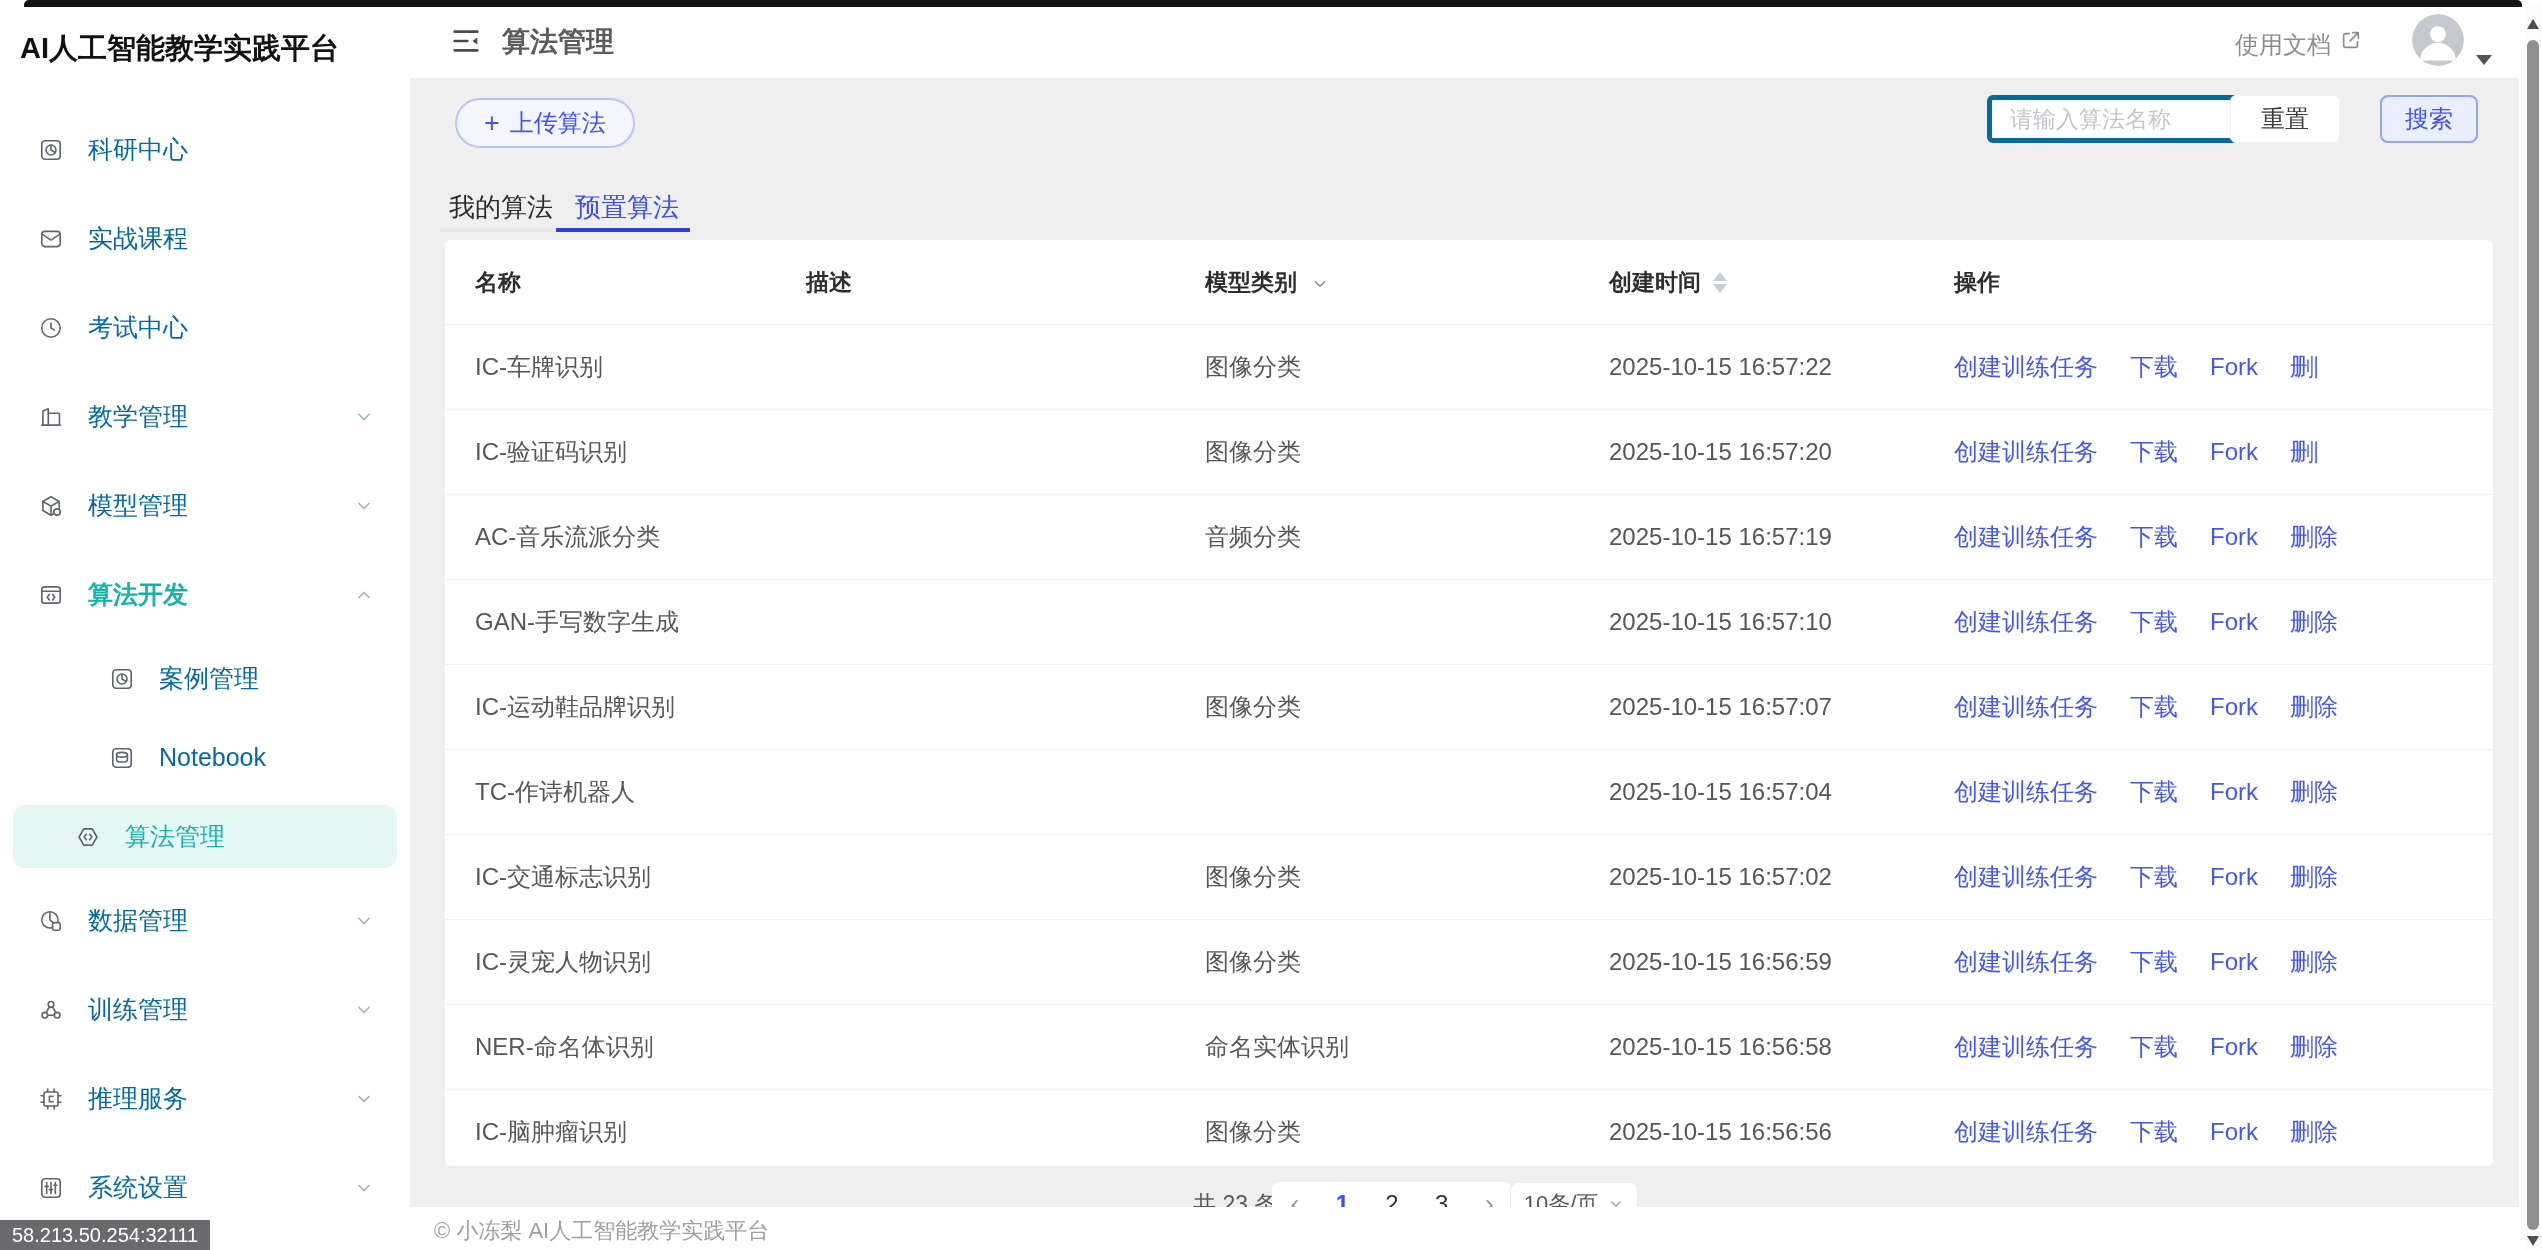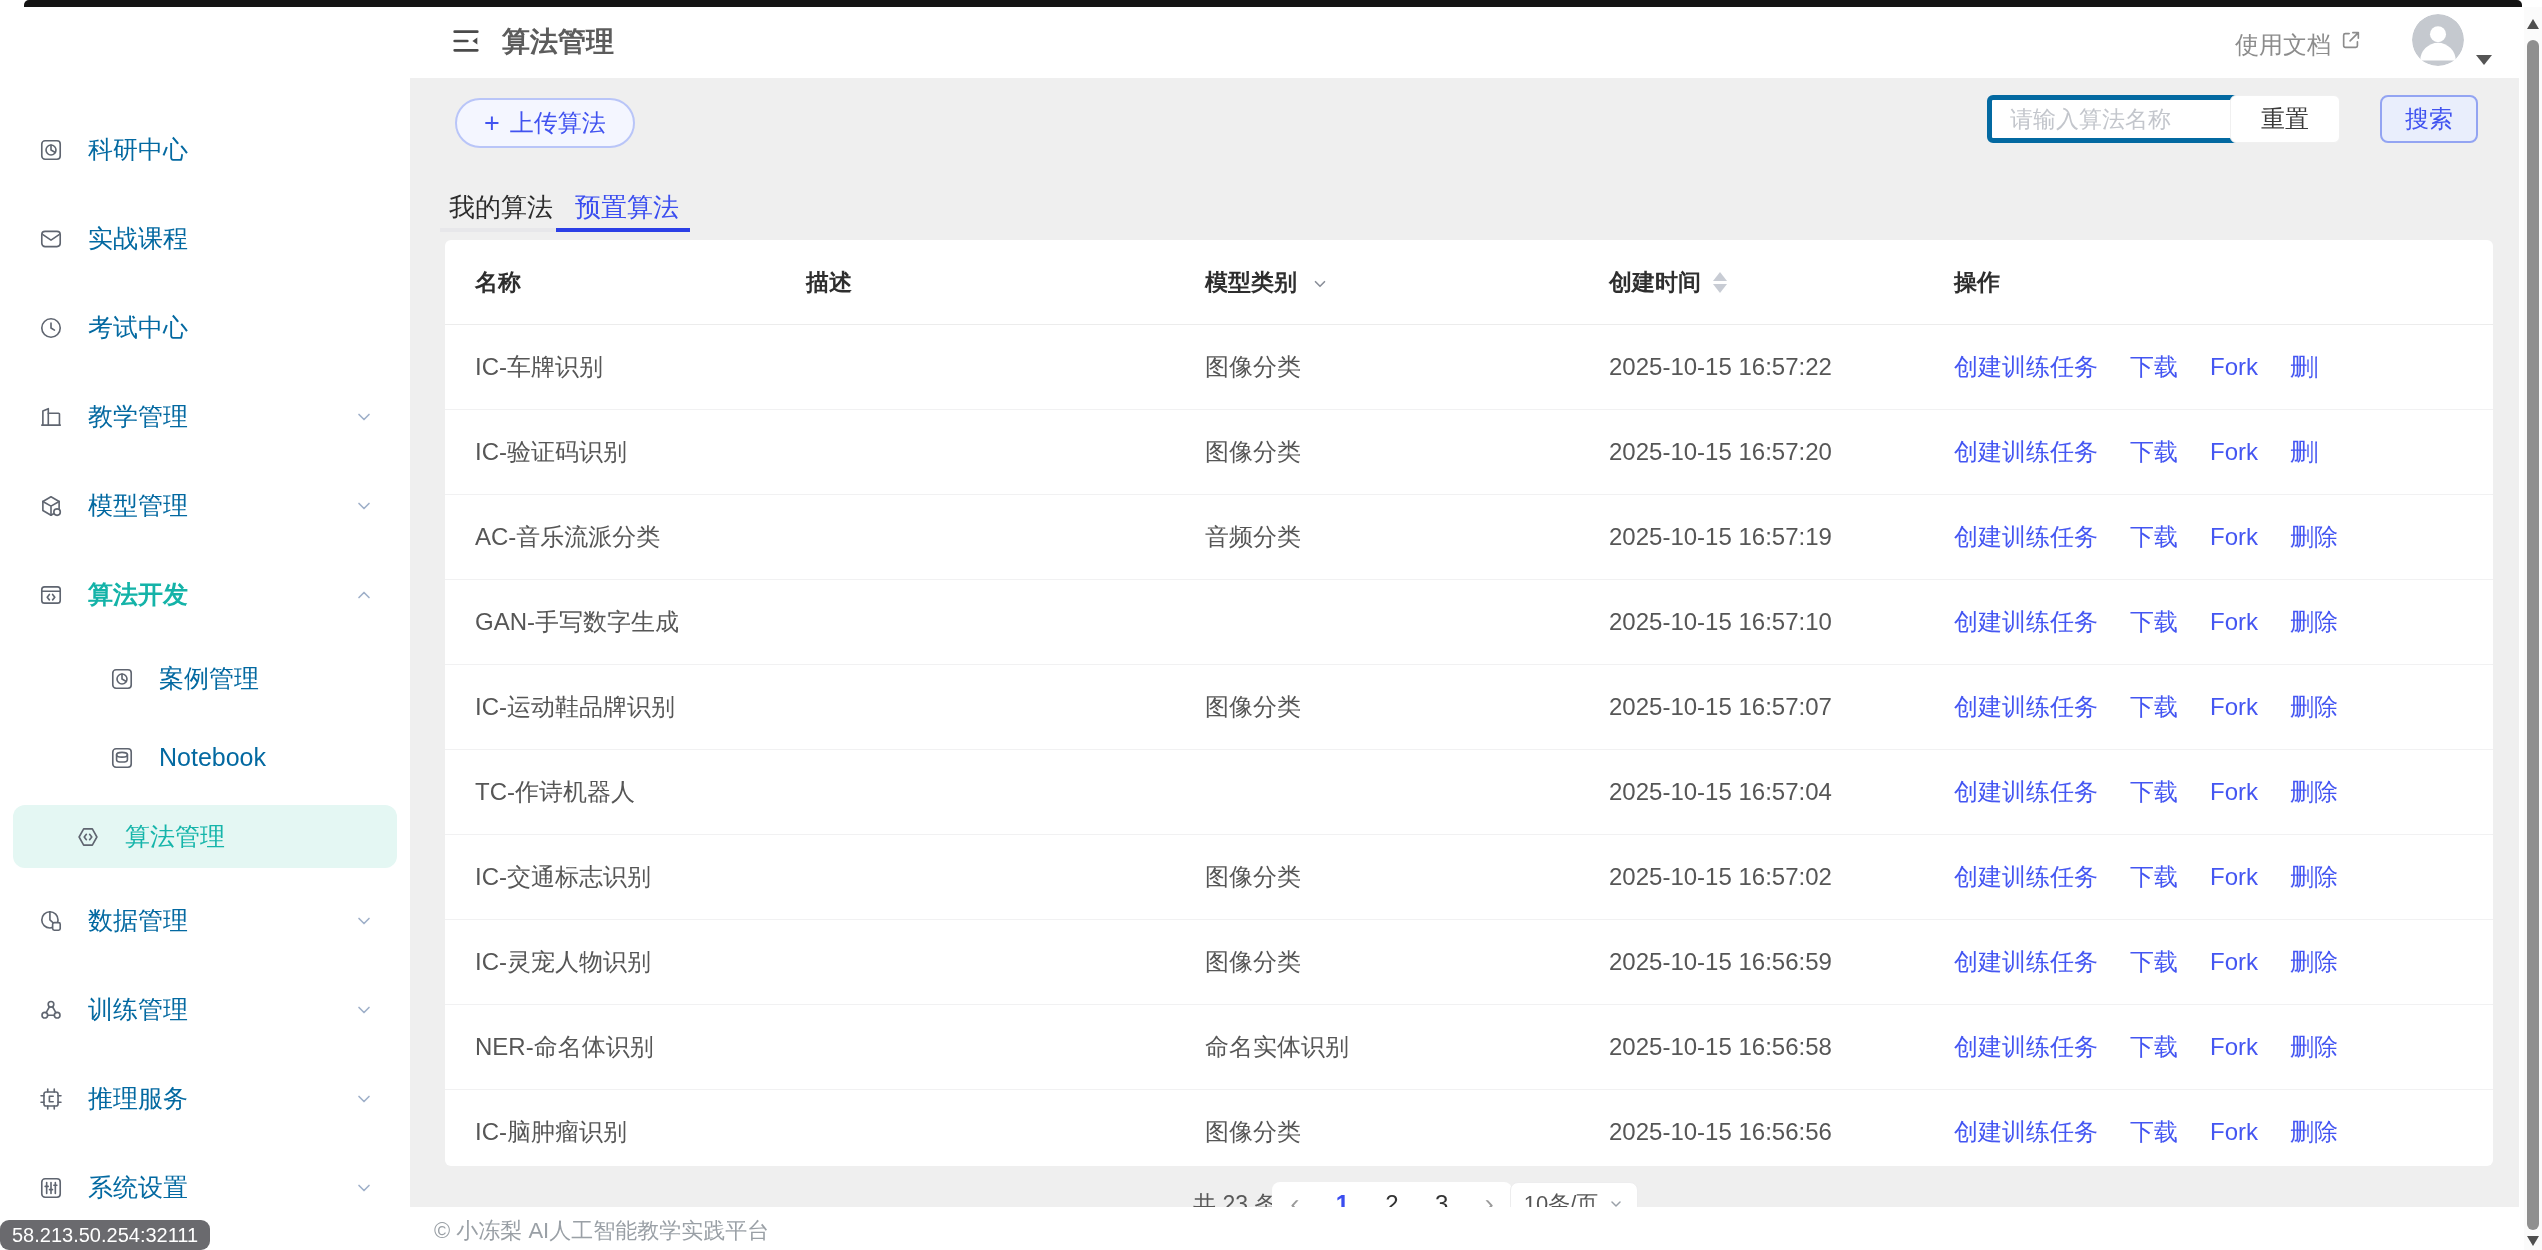--- a/index.html
+++ b/index.html
@@ -86,35 +86,36 @@
   .pg-nav .pg{cursor:pointer;}
   .pg-nav .pg.on{color:#3a4df0;font-weight:700;}
   .pg-size{position:absolute;left:1100px;top:0;width:128px;height:44px;background:#fff;border:1px solid #ededee;
            border-radius:8px;box-sizing:border-box;display:flex;align-items:center;justify-content:center;gap:10px;
            font-size:22px;color:#555;cursor:pointer;}
 
   
   .footer{position:absolute;left:16px;top:1207px;width:2542px;height:43px;background:#fff;}
   .footer span{position:absolute;left:418px;top:9px;font-size:22px;color:#9aa0a6;white-space:nowrap;}
   .status{position:absolute;left:0;top:1220px;height:30px;line-height:30px;padding:0 12px;background:#6a6a6e;
-          color:#fff;font-size:20px;z-index:5;white-space:nowrap;border-radius:9px;}
+          color:#fff;font-size:20px;z-index:5;white-space:nowrap;}
   .sbar{position:absolute;right:0;top:7px;width:18px;bottom:0;background:#fbfbfb;z-index:4;}
   .sb-up{position:absolute;left:3px;top:12px;width:0;height:0;border-left:6px solid transparent;
          border-right:6px solid transparent;border-bottom:10px solid #4f4f4f;}
   .sb-dn{position:absolute;left:3px;bottom:4px;width:0;height:0;border-left:6px solid transparent;
          border-right:6px solid transparent;border-top:10px solid #4f4f4f;}
   .sb-thumb{position:absolute;left:3px;top:33px;width:12px;bottom:20px;background:#8f8f8f;border-radius:6px;}
 </style>
 </head>
 <body>
 
 <div id="stage">
   <div class="topbar"></div>
 
   <aside class="sidebar">
+    <div class="logo">AI人工智能教学实践平台</div>
     <nav class="nav">
 
       <div class="mi top">
         <svg class="ic" width="26" height="26" viewBox="0 0 24 24">
             <rect x="3.5" y="3.5" width="17" height="17" rx="3"></rect>
             <circle cx="12" cy="12" r="4.6"></circle>
             <path d="M12 12V7.4M12 12l4 2.3"></path>
           </svg>
         <span class="lbl">科研中心</span>
       </div>

